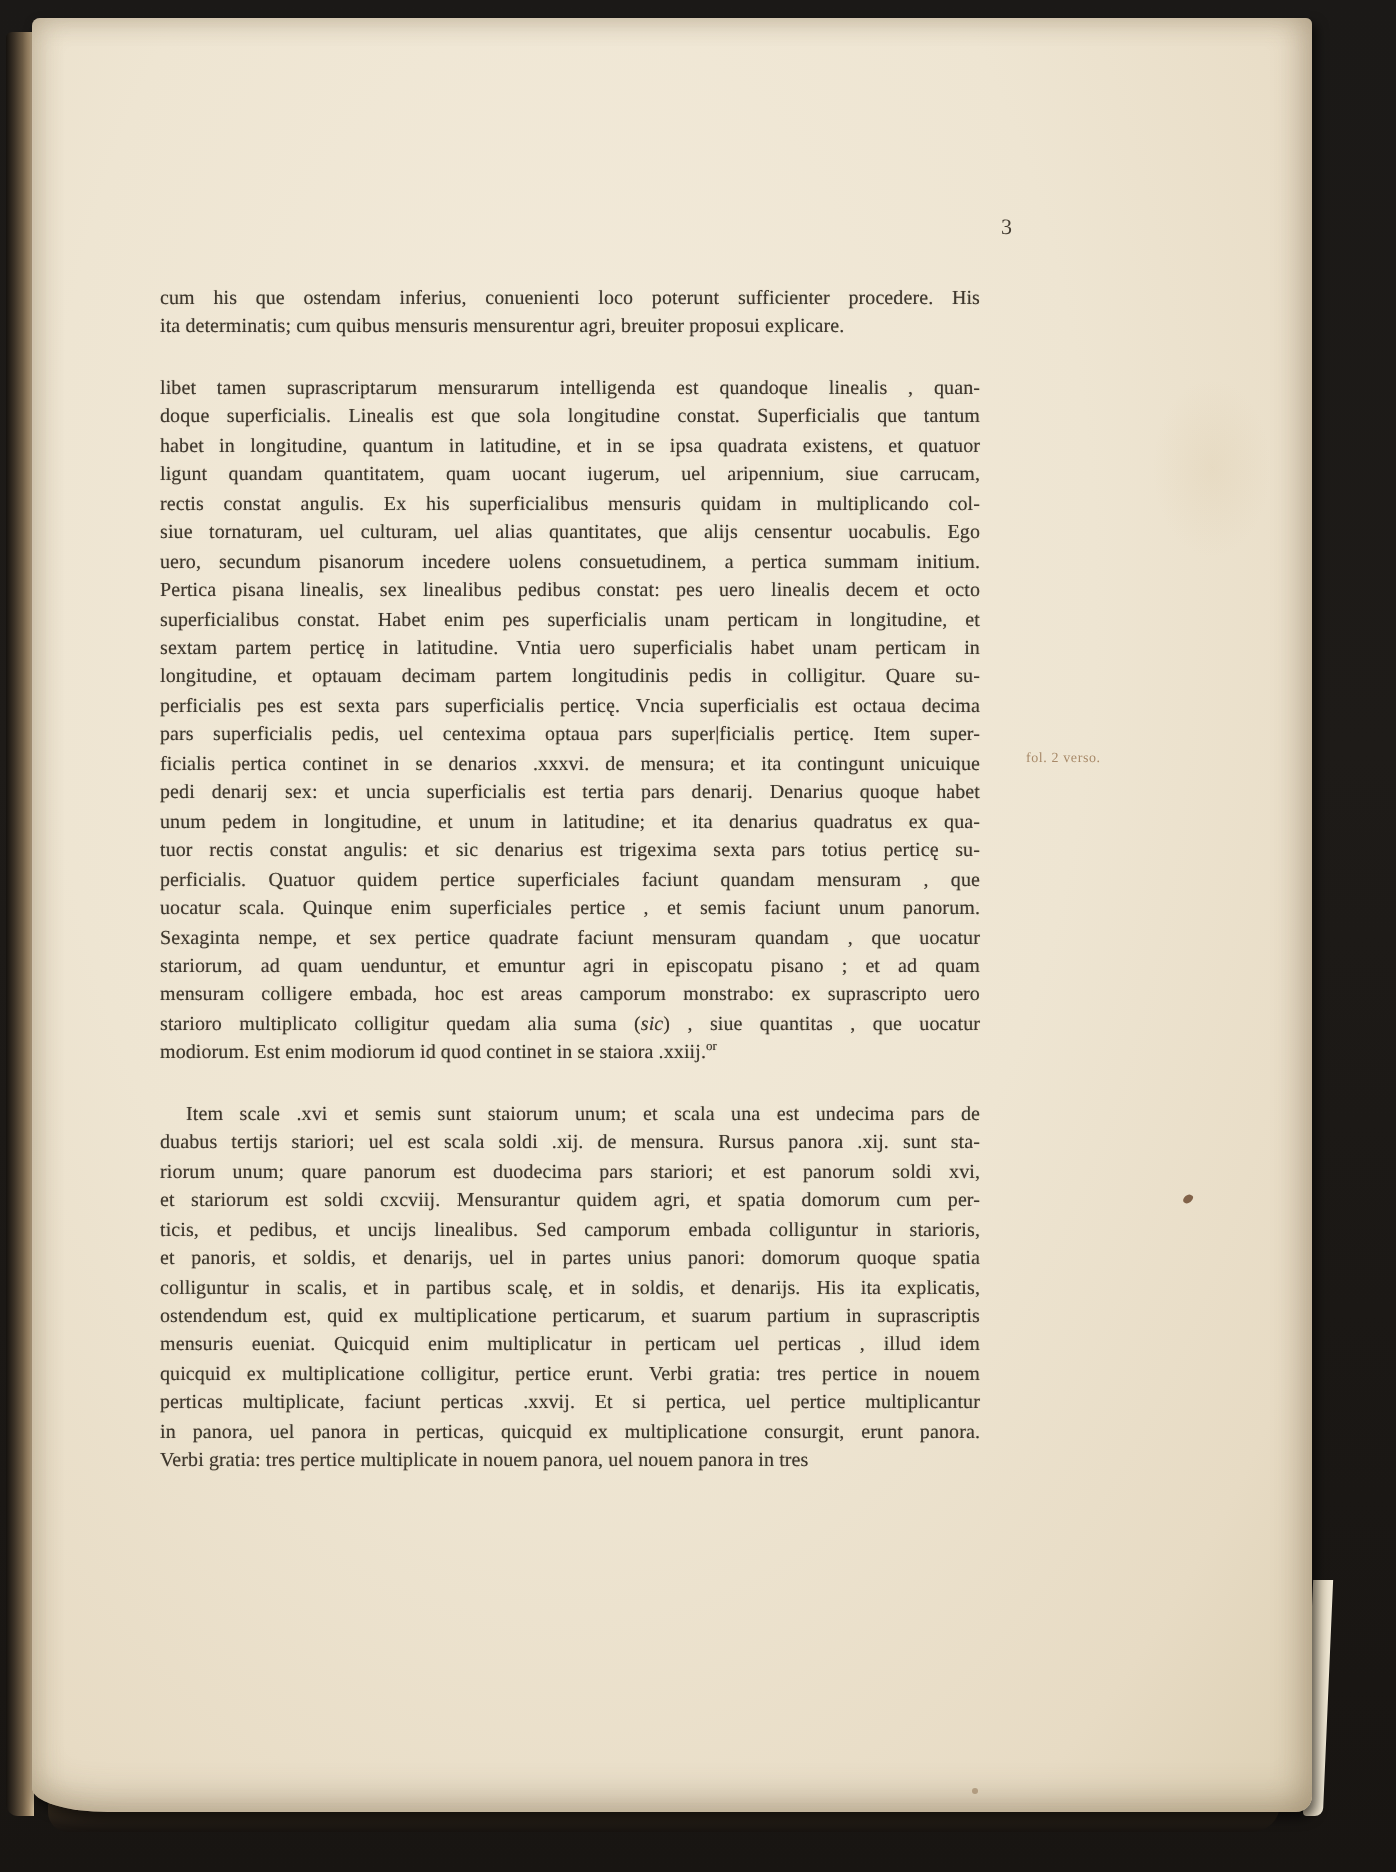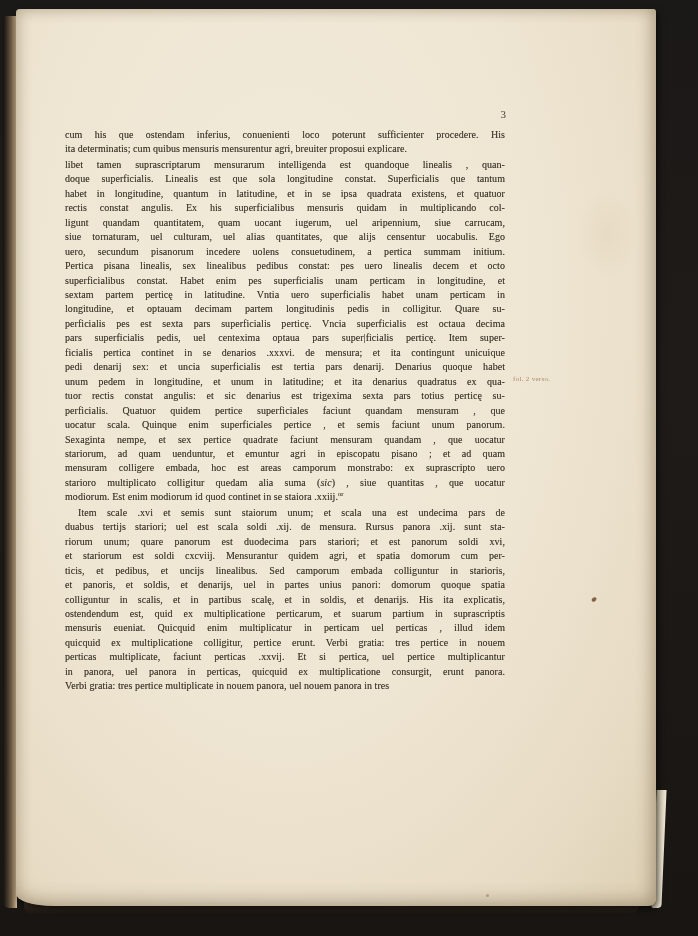--- a/index.html
+++ b/index.html
@@ -42,21 +42,21 @@
   .pagenum {
     position:absolute; left:48px; top:99px; width:442px;
     text-align:right; font-size:11px; color:#463e33;
   }
   .textblock {
     position:absolute; left:48px; top:118px; width:442px;
     font-size:10px; line-height:14.45px; color:#3f382e;
     text-shadow:0 0 .4px rgba(62,52,40,.55);
     letter-spacing:.05px;
   }
-  .para { margin:1px; }
+  .para { margin:16px; }
   .line { text-align:justify; text-align-last:justify; white-space:normal; }
   .line.end { text-align-last:left; }
   .line.first { text-indent:13px; }
   .line sup { font-size:6.5px; line-height:0; vertical-align:4px; letter-spacing:0; }
   .line i { font-style:italic; }
   .marginnote {
     position:absolute; left:497px; top:366px;
     font-size:7px; color:#96734f; opacity:.8;
     letter-spacing:.3px; white-space:nowrap;
   }
@@ -86,22 +86,22 @@
     <div class="pagenum">3</div>
     <div class="textblock">
         <div class="para">
           <div class="line"><span>cum his que ostendam inferius, conuenienti loco poterunt sufficienter procedere. His</span></div>
           <div class="line end"><span>ita determinatis; cum quibus mensuris mensurentur agri, breuiter proposui explicare.</span></div>
         </div>
         <div class="para">
           <div class="line"><span>libet tamen suprascriptarum mensurarum intelligenda est quandoque linealis , quan-</span></div>
           <div class="line"><span>doque superficialis. Linealis est que sola longitudine constat. Superficialis que tantum</span></div>
           <div class="line"><span>habet in longitudine, quantum in latitudine, et in se ipsa quadrata existens, et quatuor</span></div>
+          <div class="line"><span>ligunt quandam quantitatem, quam uocant iugerum, uel aripennium, siue carrucam,</span></div>
           <div class="line"><span>rectis constat angulis. Ex his superficialibus mensuris quidam in multiplicando col-</span></div>
-          <div class="line"><span>ligunt quandam quantitatem, quam uocant iugerum, uel aripennium, siue carrucam,</span></div>
           <div class="line"><span>siue tornaturam, uel culturam, uel alias quantitates, que alijs censentur uocabulis. Ego</span></div>
           <div class="line"><span>uero, secundum pisanorum incedere uolens consuetudinem, a pertica summam initium.</span></div>
           <div class="line"><span>Pertica pisana linealis, sex linealibus pedibus constat: pes uero linealis decem et octo</span></div>
           <div class="line"><span>superficialibus constat. Habet enim pes superficialis unam perticam in longitudine, et</span></div>
           <div class="line"><span>sextam partem perticę in latitudine. Vntia uero superficialis habet unam perticam in</span></div>
           <div class="line"><span>longitudine, et optauam decimam partem longitudinis pedis in colligitur. Quare su-</span></div>
           <div class="line"><span>perficialis pes est sexta pars superficialis perticę. Vncia superficialis est octaua decima</span></div>
           <div class="line"><span>pars superficialis pedis, uel centexima optaua pars super|ficialis perticę. Item super-</span></div>
           <div class="line"><span>ficialis pertica continet in se denarios .xxxvi. de mensura; et ita contingunt unicuique</span></div>
           <div class="line"><span>pedi denarij sex: et uncia superficialis est tertia pars denarij. Denarius quoque habet</span></div>

